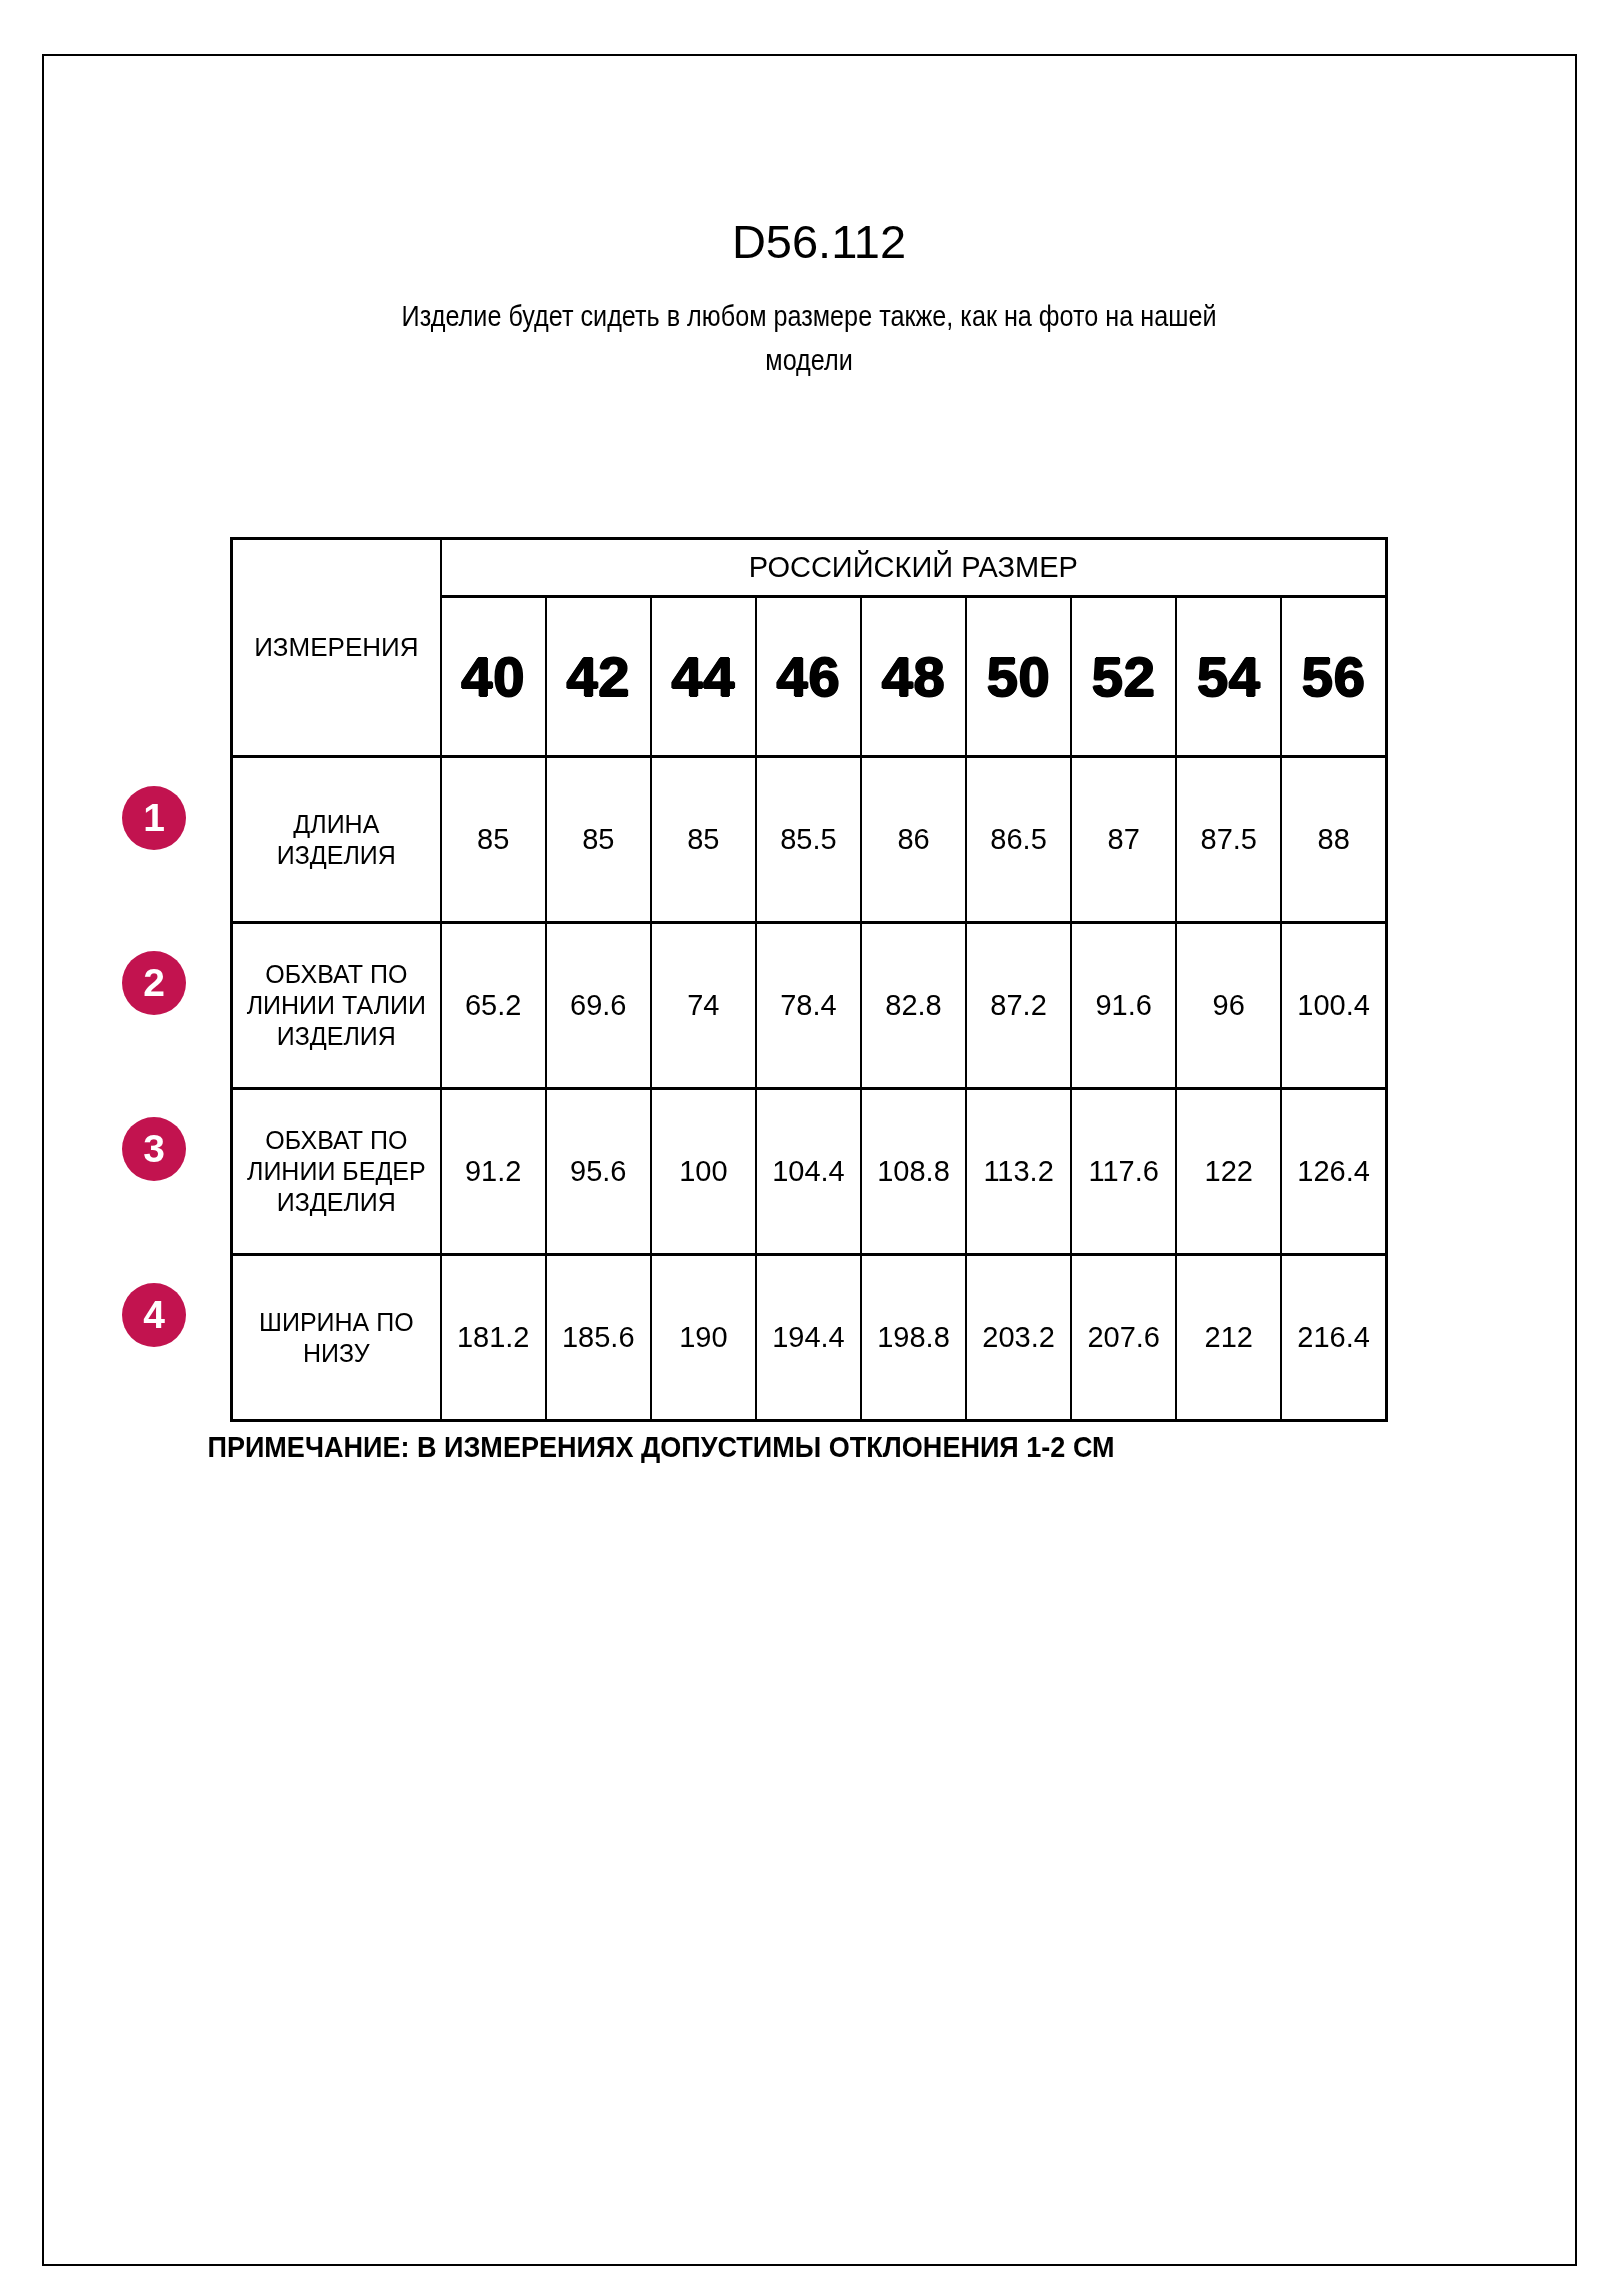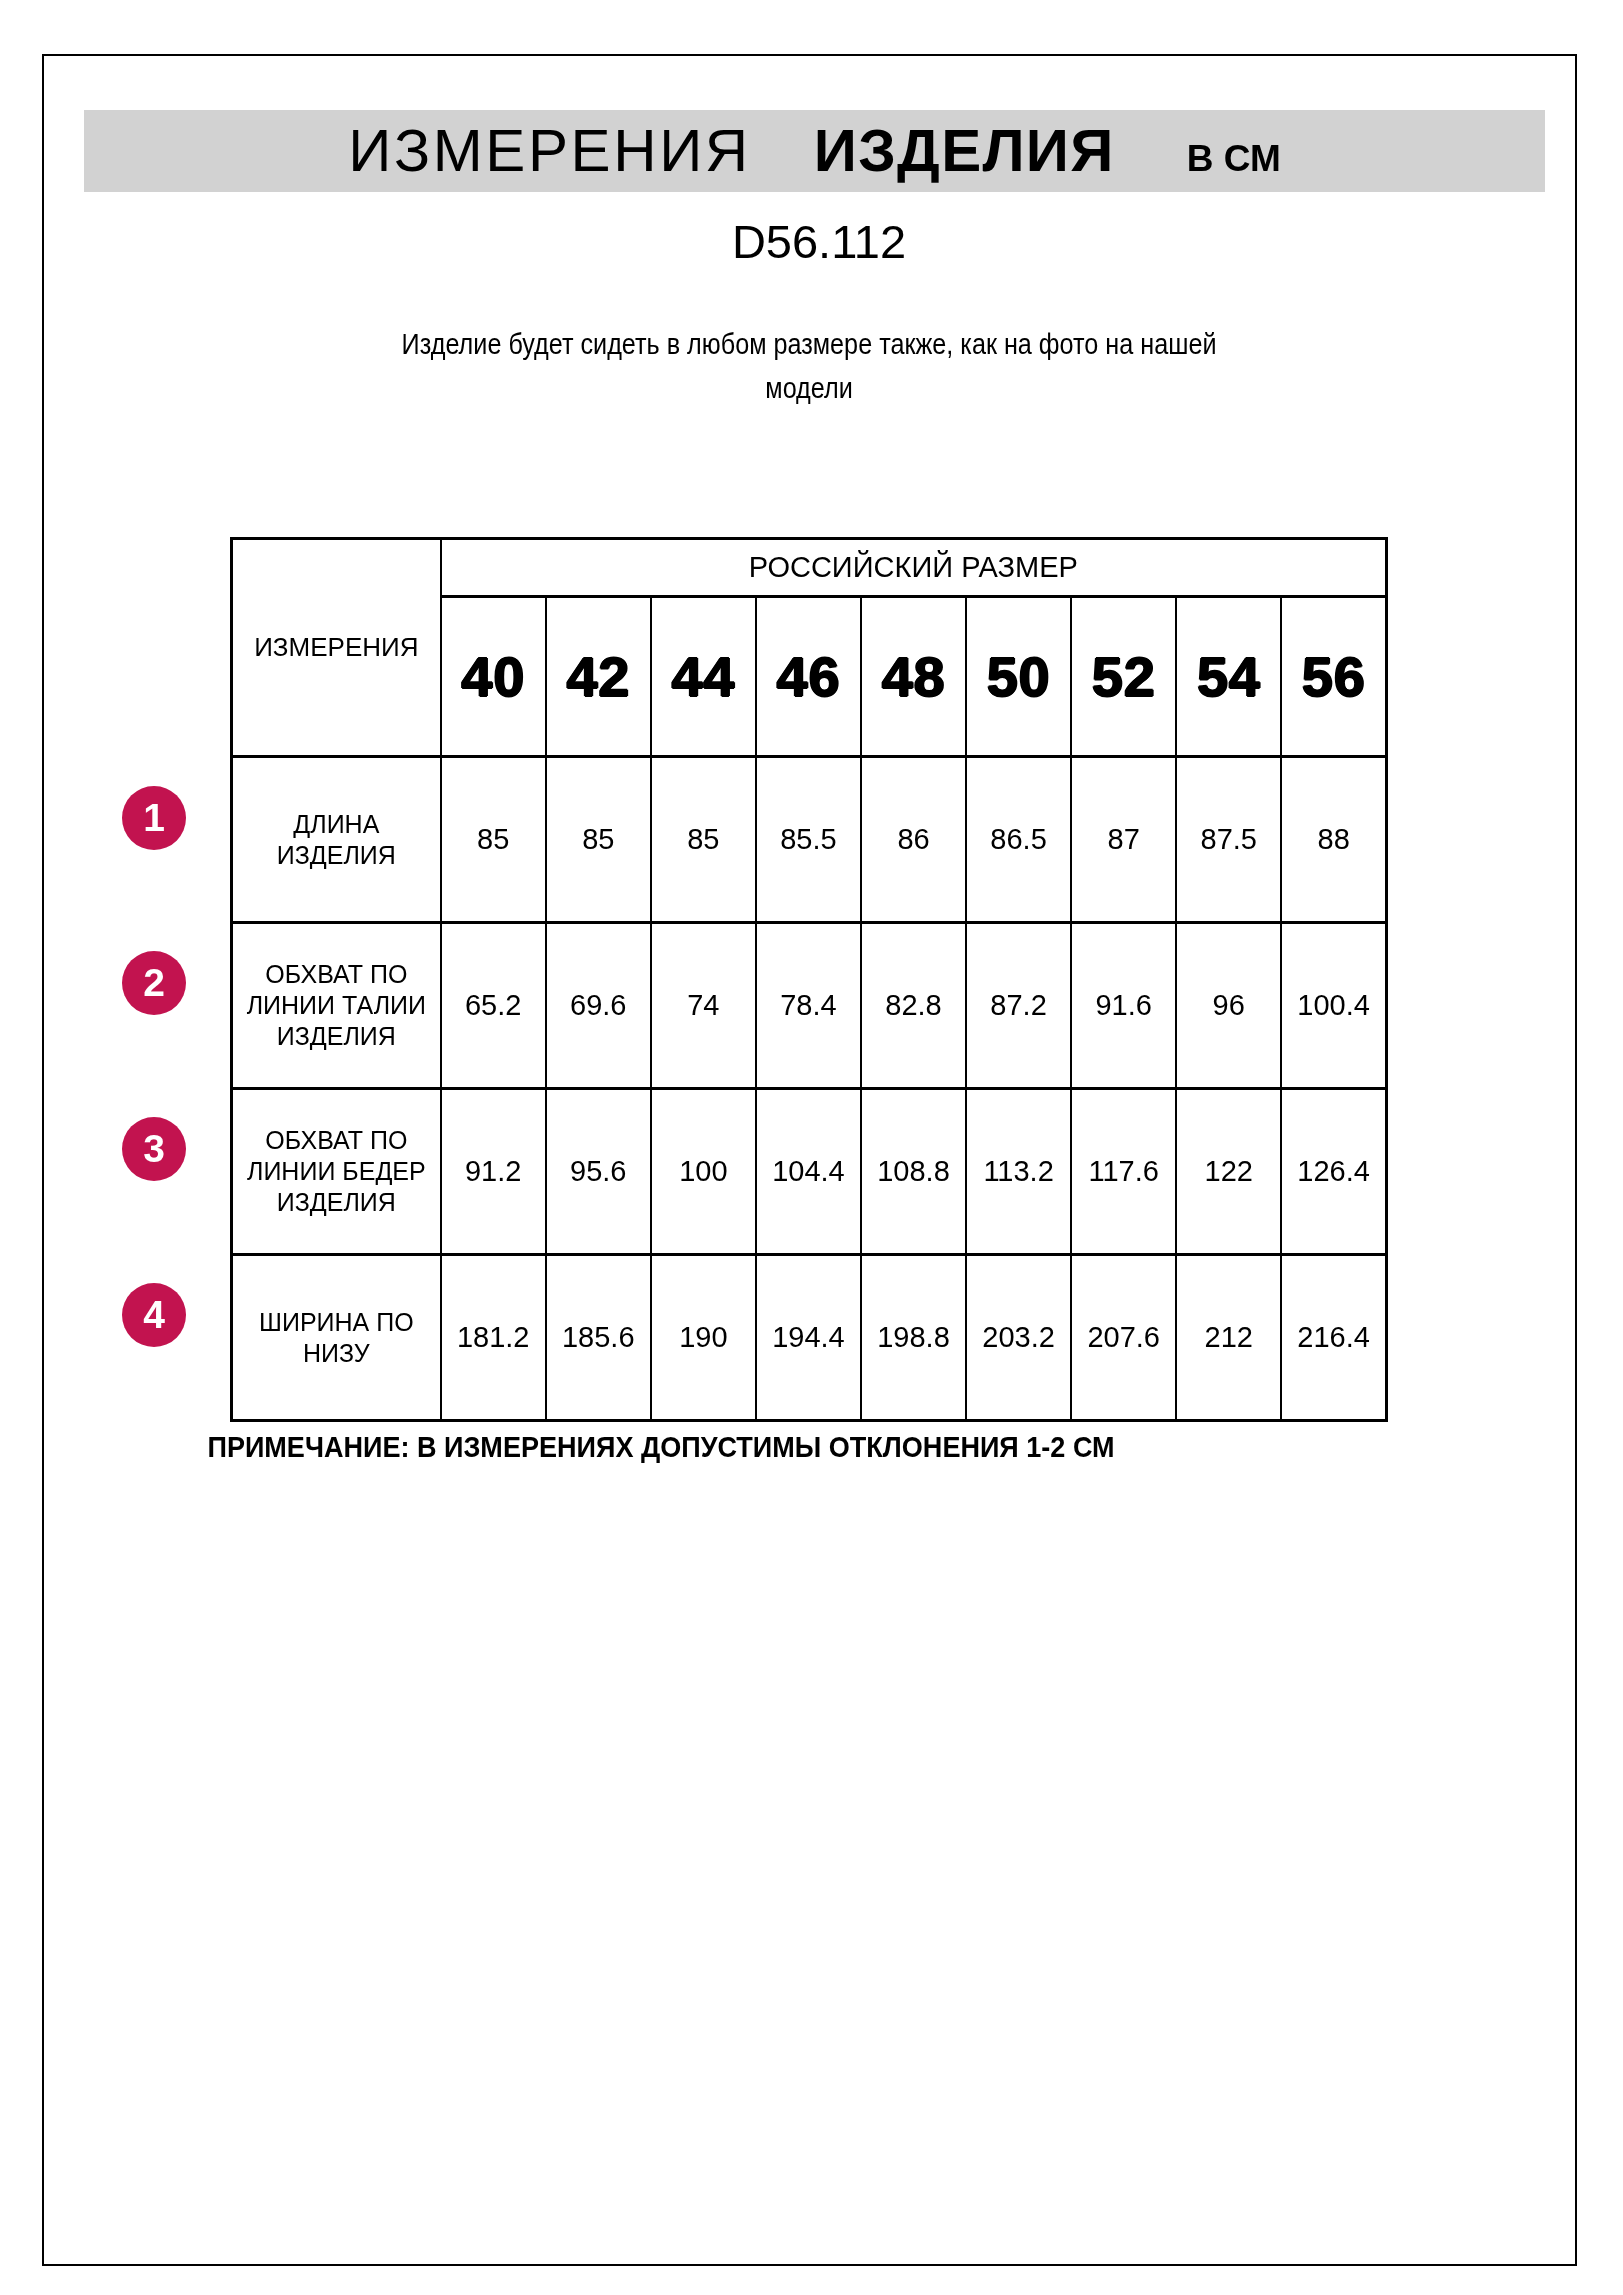--- a/index.html
+++ b/index.html
@@ -29,21 +29,21 @@
   .hb-w1{font-size:60px;letter-spacing:2.6px;}
   .hb-w2{font-size:60px;font-weight:bold;letter-spacing:1.3px;margin-left:63px;}
   .hb-unit{font-size:37px;font-weight:bold;margin-left:72px;}
   
   .model{
     position:absolute;left:42px;top:216px;width:1554px;
     text-align:center;font-size:47px;line-height:52px;
   }
   
   .subtitle{
-    position:absolute;left:42px;top:294px;width:1535px;text-align:center;margin-top:28px;
+    position:absolute;left:42px;top:294px;width:1535px;text-align:center;
   }
   .subtitle .narrow{
     display:inline-block;
     font-size:30px;line-height:44px;
     white-space:pre-line;
     transform:scaleX(0.84);transform-origin:50% 0;
   }
   
   .size-table{
     position:absolute;left:230px;top:537px;
@@ -87,21 +87,20 @@
     display:inline-block;font-size:29.4px;font-weight:bold;line-height:37px;
     transform:scaleX(0.92);transform-origin:50% 0;white-space:nowrap;
   }
 </style>
 </head>
 <body>
 
 <div class="page">
   <div class="frame"></div>
 
-  <div class="header-bar"><span class="hb-w1">ИЗМЕРЕНИЯ</span><span class="hb-w2">ИЗДЕЛИЯ</span><span class="hb-unit">В СМ</span></div>
 
   <div class="model">D56.112</div>
 
   <div class="subtitle">
     <span class="narrow">Изделие будет сидеть в любом размере также, как на фото на нашей
 модели</span>
   </div>
 
   <table class="size-table">
     <colgroup>

